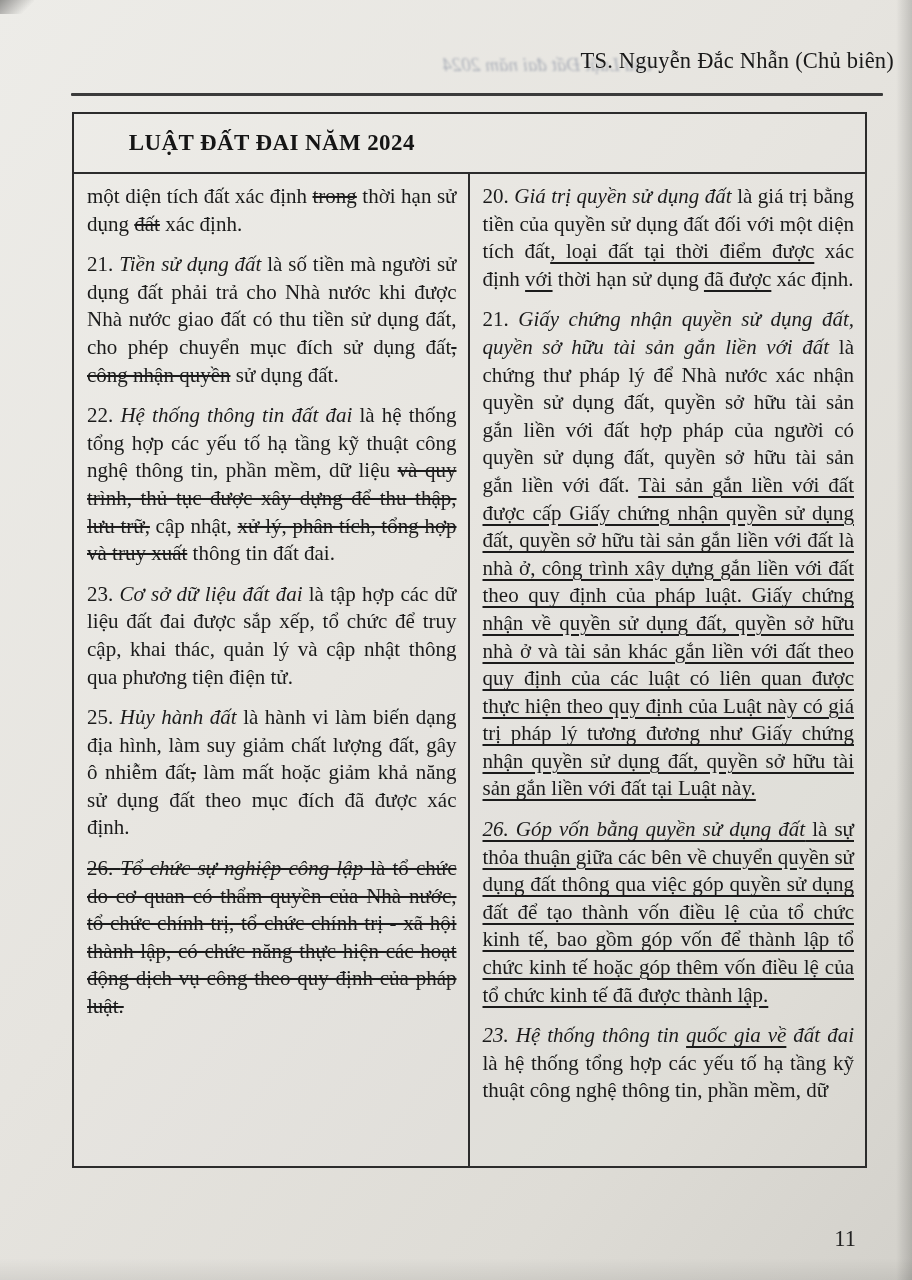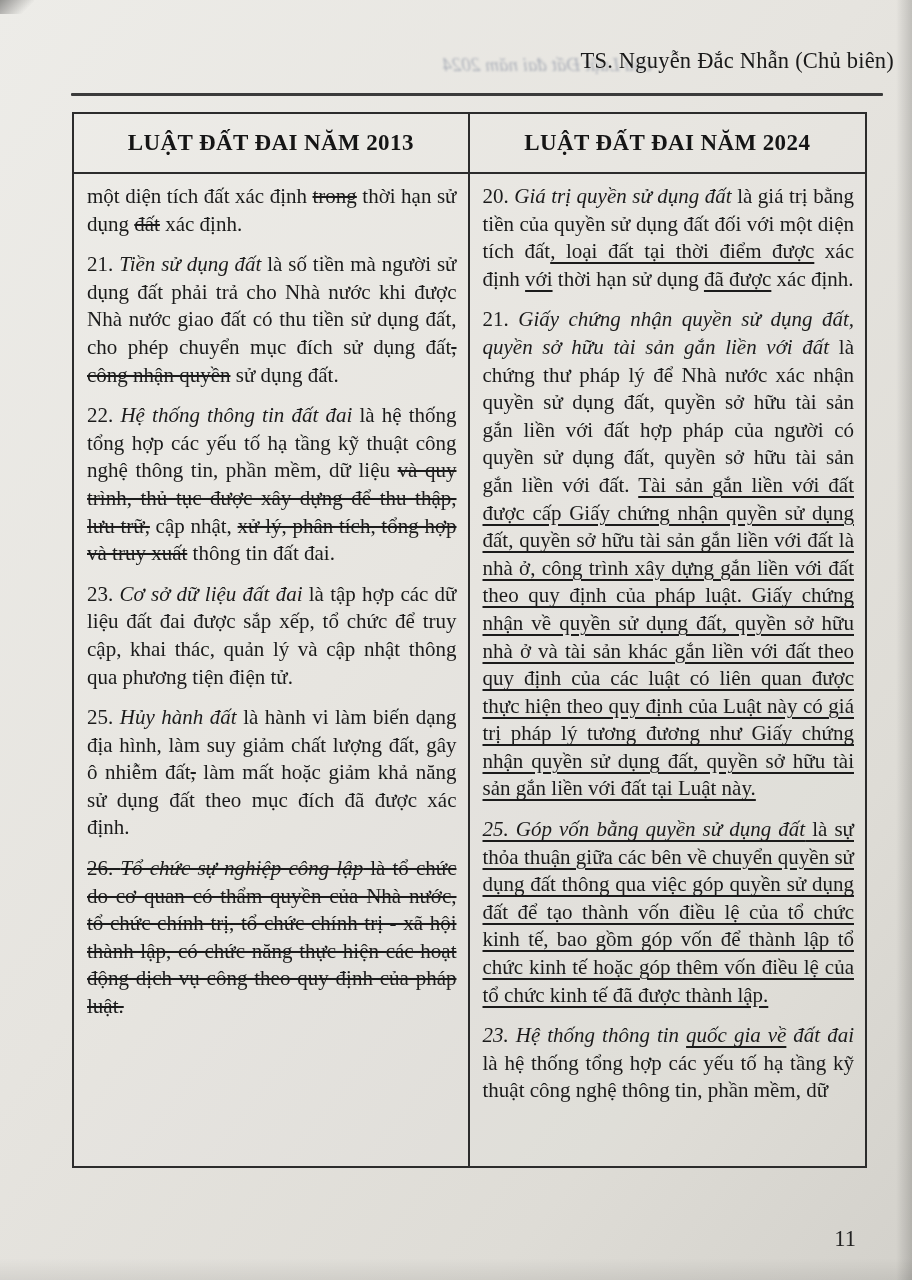--- a/index.html
+++ b/index.html
@@ -91,36 +91,35 @@
   <div class="corner-artifact"></div>
 
   <div class="ghost-text">của Luật Đất đai năm 2024</div>
 
   <div class="running-author">TS. Nguyễn Đắc Nhẫn (Chủ biên)</div>
 
   <div class="header-rule"></div>
 
   <div class="law-table">
     <div class="thead">
-      <div class="th first">LUẬT ĐẤT ĐAI NĂM 2013</div>
       <div class="th">LUẬT ĐẤT ĐAI NĂM 2024</div>
     </div>
     <div class="tbody">
       <div class="td first" id="col-left">
           <p class="para"><span class="r-n">một diện tích đất xác định </span><span class="r-s">trong</span><span class="r-n"> thời hạn sử dụng </span><span class="r-s">đất</span><span class="r-n"> xác định.</span></p>
           <p class="para"><span class="r-n">21. </span><span class="r-i">Tiền sử dụng đất</span><span class="r-n"> là số tiền mà người sử dụng đất phải trả cho Nhà nước khi được Nhà nước giao đất có thu tiền sử dụng đất, cho phép chuyển mục đích sử dụng đất</span><span class="r-s">, công nhận quyền</span><span class="r-n"> sử dụng đất.</span></p>
           <p class="para"><span class="r-n">22. </span><span class="r-i">Hệ thống thông tin đất đai</span><span class="r-n"> là hệ thống tổng hợp các yếu tố hạ tầng kỹ thuật công nghệ thông tin, phần mềm, dữ liệu </span><span class="r-s">và quy trình, thủ tục được xây dựng để thu thập, lưu trữ,</span><span class="r-n"> cập nhật, </span><span class="r-s">xử lý, phân tích, tổng hợp và truy xuất</span><span class="r-n"> thông tin đất đai.</span></p>
           <p class="para"><span class="r-n">23. </span><span class="r-i">Cơ sở dữ liệu đất đai</span><span class="r-n"> là tập hợp các dữ liệu đất đai được sắp xếp, tổ chức để truy cập, khai thác, quản lý và cập nhật thông qua phương tiện điện tử.</span></p>
           <p class="para"><span class="r-n">25. </span><span class="r-i">Hủy hành đất</span><span class="r-n"> là hành vi làm biến dạng địa hình, làm suy giảm chất lượng đất, gây ô nhiễm đất</span><span class="r-s">,</span><span class="r-n"> làm mất hoặc giảm khả năng sử dụng đất theo mục đích đã được xác định.</span></p>
           <p class="para"><span class="r-s">26. </span><span class="r-is">Tổ chức sự nghiệp công lập</span><span class="r-s"> là tổ chức do cơ quan có thẩm quyền của Nhà nước, tổ chức chính trị, tổ chức chính trị - xã hội thành lập, có chức năng thực hiện các hoạt động dịch vụ công theo quy định của pháp luật.</span></p>
         </div>
       <div class="td" id="col-right">
           <p class="para"><span class="r-n">20. </span><span class="r-i">Giá trị quyền sử dụng đất</span><span class="r-n"> là giá trị bằng tiền của quyền sử dụng đất đối với một diện tích đất</span><span class="r-u">, loại đất tại thời điểm được</span><span class="r-n"> xác định </span><span class="r-u">với</span><span class="r-n"> thời hạn sử dụng </span><span class="r-u">đã được</span><span class="r-n"> xác định.</span></p>
           <p class="para"><span class="r-n">21. </span><span class="r-i">Giấy chứng nhận quyền sử dụng đất, quyền sở hữu tài sản gắn liền với đất</span><span class="r-n"> là chứng thư pháp lý để Nhà nước xác nhận quyền sử dụng đất, quyền sở hữu tài sản gắn liền với đất hợp pháp của người có quyền sử dụng đất, quyền sở hữu tài sản gắn liền với đất. </span><span class="r-u">Tài sản gắn liền với đất được cấp Giấy chứng nhận quyền sử dụng đất, quyền sở hữu tài sản gắn liền với đất là nhà ở, công trình xây dựng gắn liền với đất theo quy định của pháp luật. Giấy chứng nhận về quyền sử dụng đất, quyền sở hữu nhà ở và tài sản khác gắn liền với đất theo quy định của các luật có liên quan được thực hiện theo quy định của Luật này có giá trị pháp lý tương đương như Giấy chứng nhận quyền sử dụng đất, quyền sở hữu tài sản gắn liền với đất tại Luật này.</span></p>
-          <p class="para"><span class="r-iu">25. Góp vốn bằng quyền sử dụng đất</span><span class="r-u"> là sự thỏa thuận giữa các bên về chuyển quyền sử dụng đất thông qua việc góp quyền sử dụng đất để tạo thành vốn điều lệ của tổ chức kinh tế, bao gồm góp vốn để thành lập tổ chức kinh tế hoặc góp thêm vốn điều lệ của tổ chức kinh tế đã được thành lập.</span></p>
+          <p class="para"><span class="r-iu">26. Góp vốn bằng quyền sử dụng đất</span><span class="r-u"> là sự thỏa thuận giữa các bên về chuyển quyền sử dụng đất thông qua việc góp quyền sử dụng đất để tạo thành vốn điều lệ của tổ chức kinh tế, bao gồm góp vốn để thành lập tổ chức kinh tế hoặc góp thêm vốn điều lệ của tổ chức kinh tế đã được thành lập.</span></p>
           <p class="para"><span class="r-i">23. Hệ thống thông tin </span><span class="r-iu">quốc gia về</span><span class="r-i"> đất đai</span><span class="r-n"> là hệ thống tổng hợp các yếu tố hạ tầng kỹ thuật công nghệ thông tin, phần mềm, dữ</span></p>
         </div>
     </div>
   </div>
 
   <div class="page-number">11</div>
 
 </div>
 
 </body></html>

